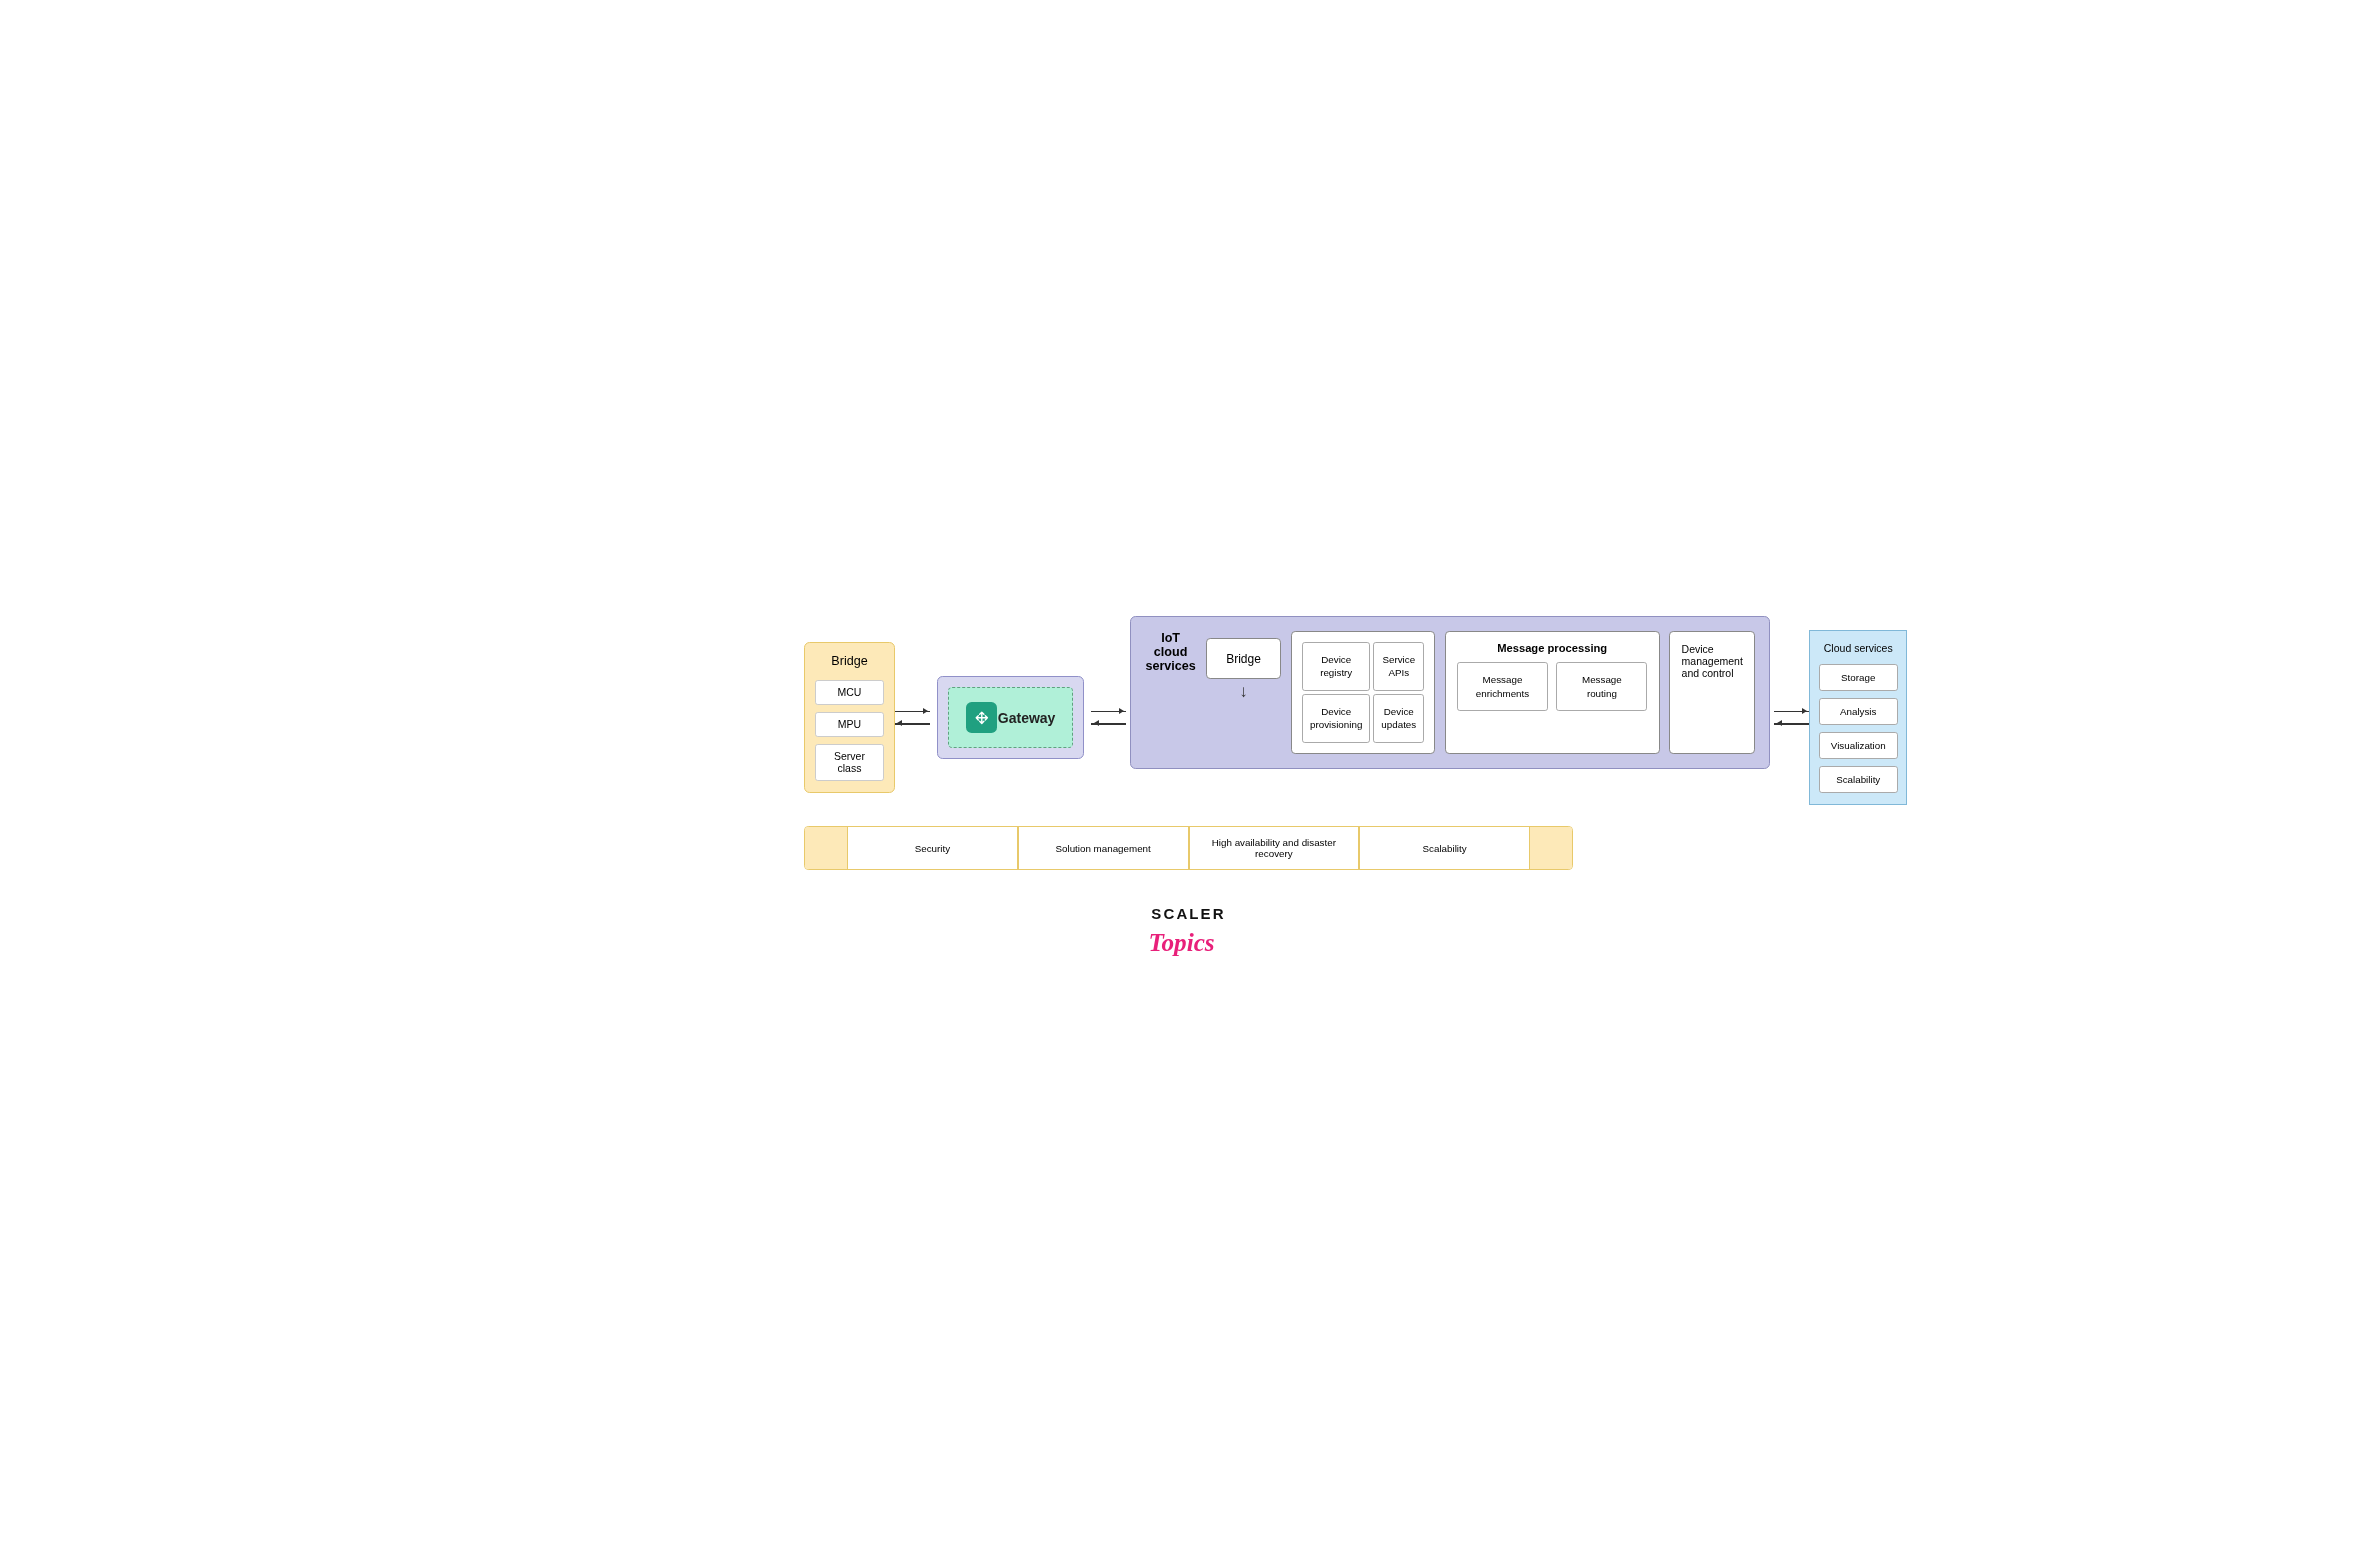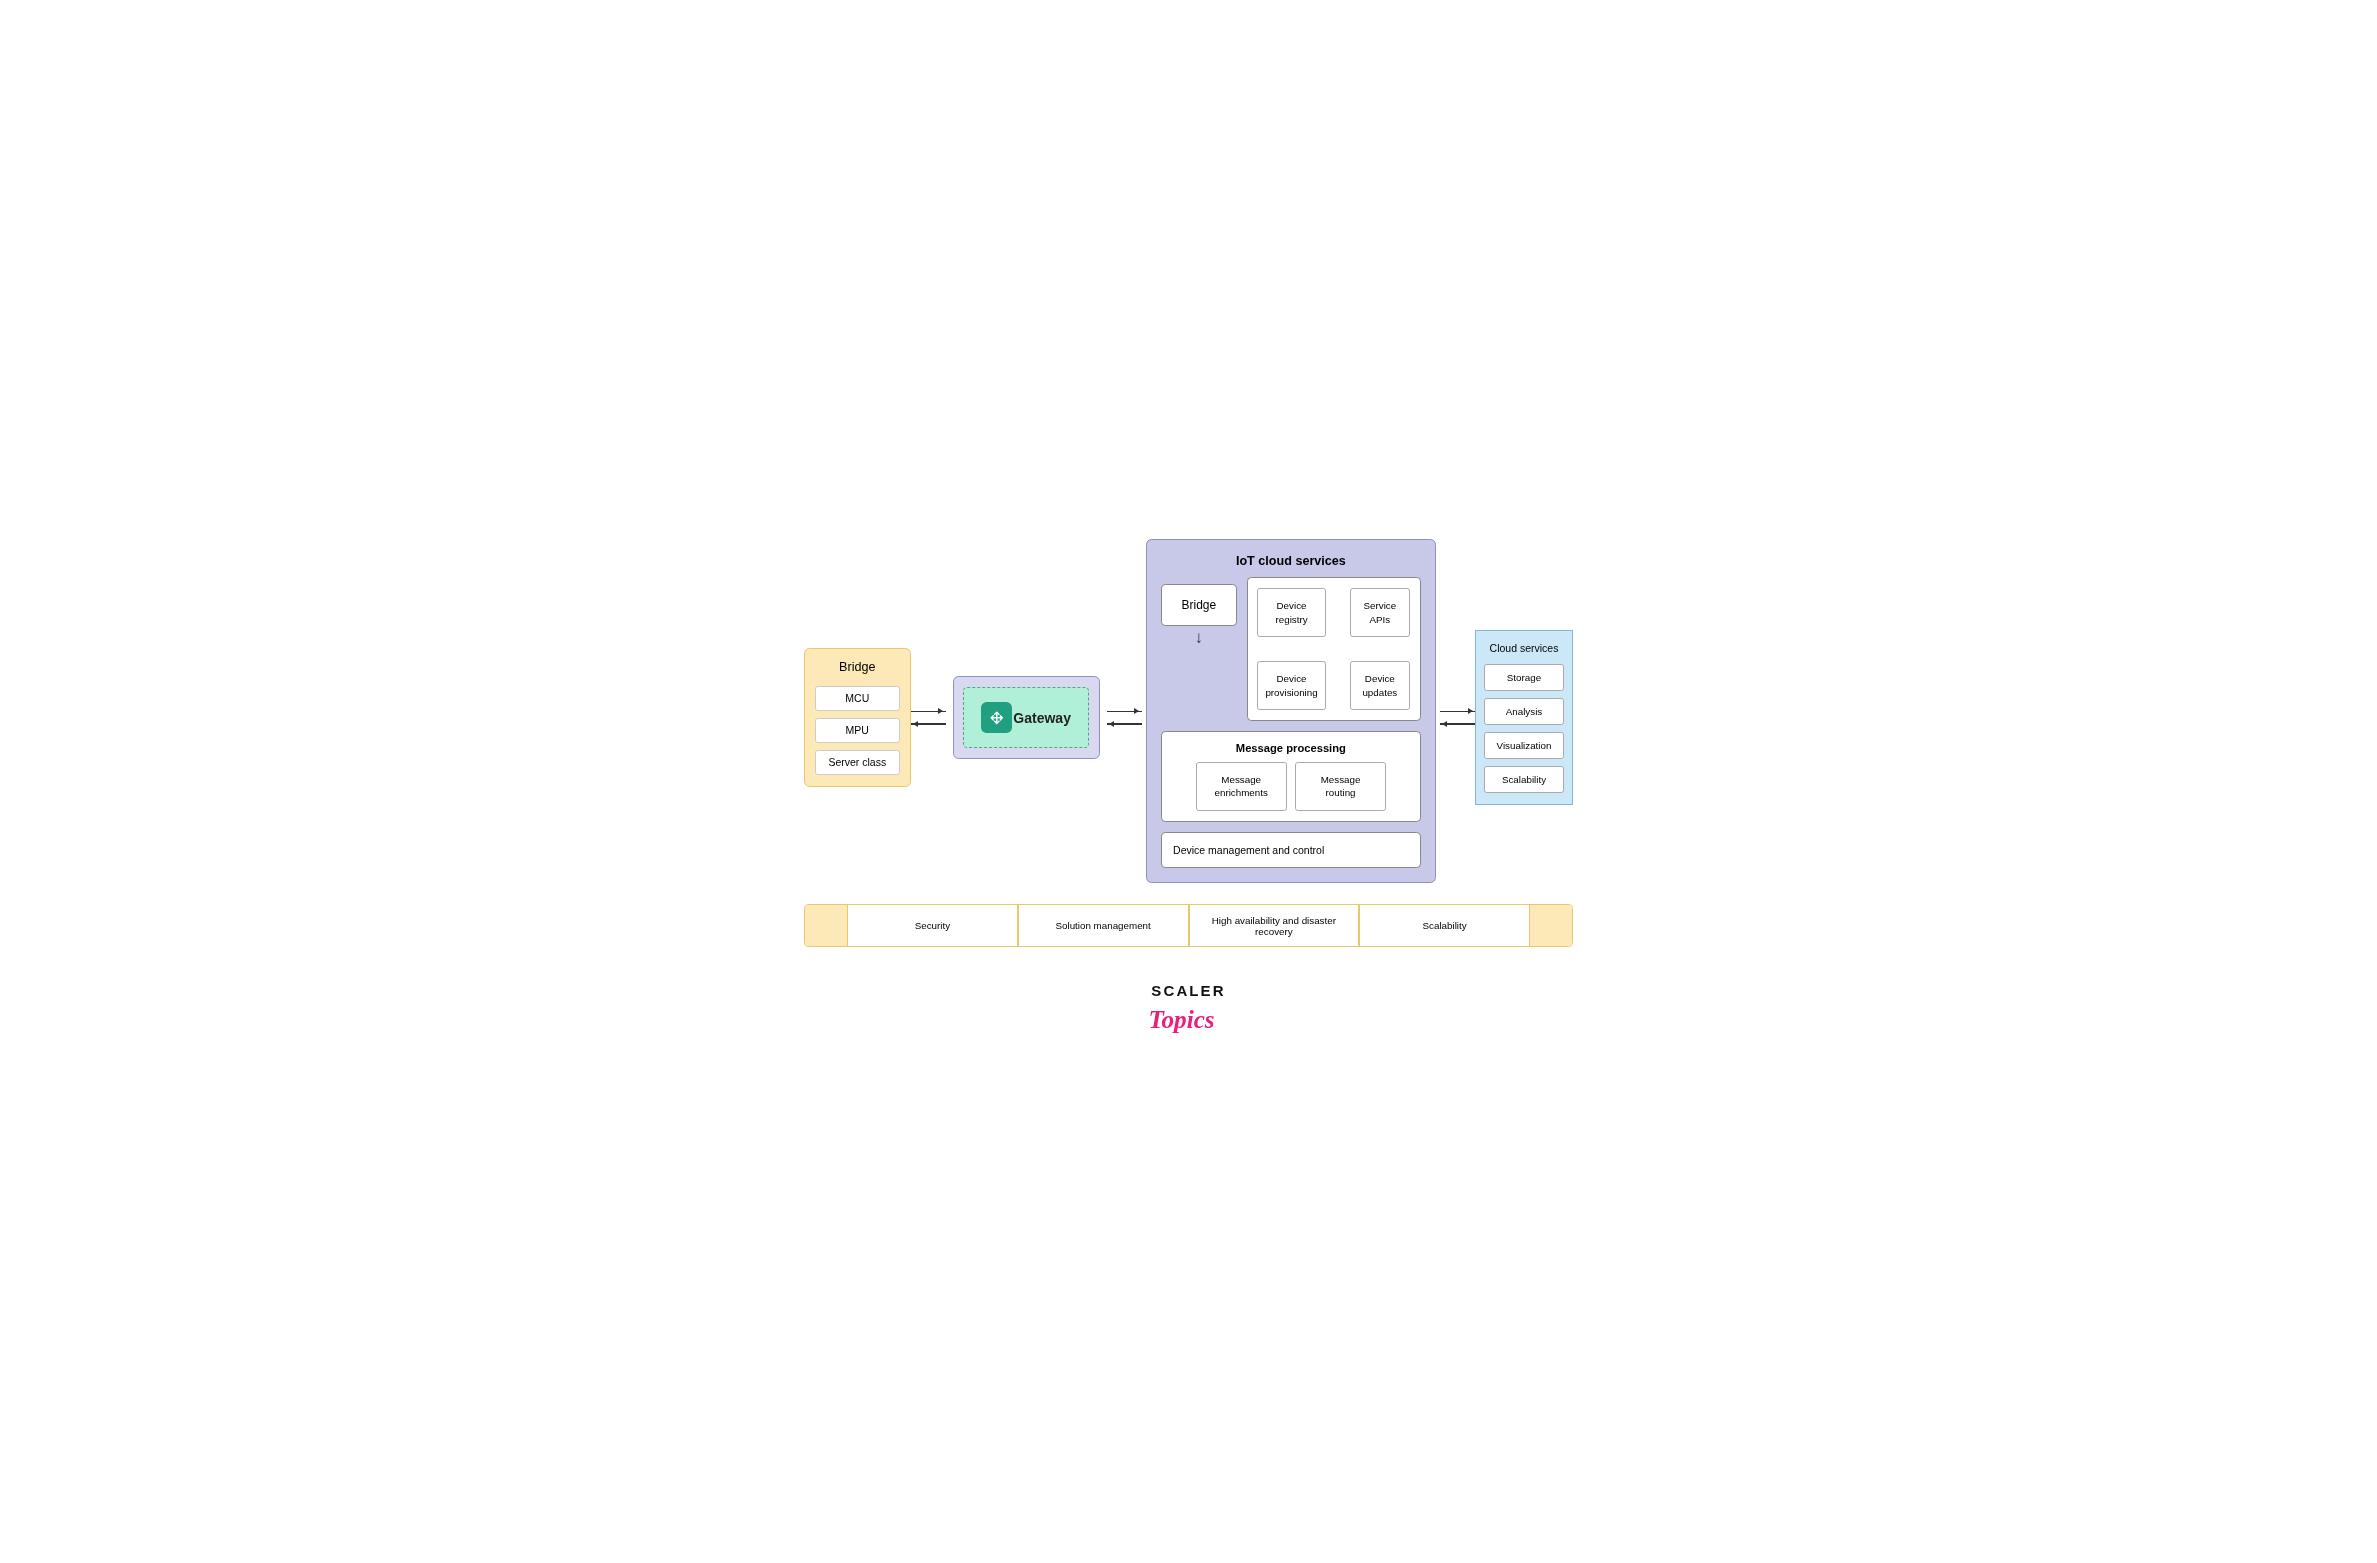--- a/index.html
+++ b/index.html
@@ -143,21 +143,21 @@
 
     
     .iot-cloud-box {
       background: #c8c8e8;
       border: 1.4px solid #9090c0;
       border-radius: 5.6px;
       padding: 14px;
       flex: 1;
       margin: 0 4.2px;
       display: flex;
-      flex-direction: column;
+      flex-direction: row;
       gap: 9.8px;
       position: relative;
     }
     .iot-cloud-title {
       font-size: 12.6px;
       font-weight: 700;
       text-align: center;
     }
 
     .iot-cloud-top {
@@ -180,21 +180,21 @@
     }
 
     
     .services-grid-box {
       background: white;
       border: 1.4px solid #888;
       border-radius: 4.2px;
       padding: 9.8px;
       display: grid;
       grid-template-columns: 1fr 1fr;
-      gap: 24px;
+      gap: 3px;
       flex: 1;
     }
     .service-item {
       background: white;
       border: 1px solid #aaa;
       border-radius: 2.8px;
       padding: 9.8px 7px;
       text-align: center;
       font-size: 9.8px;
       line-height: 1.4;

